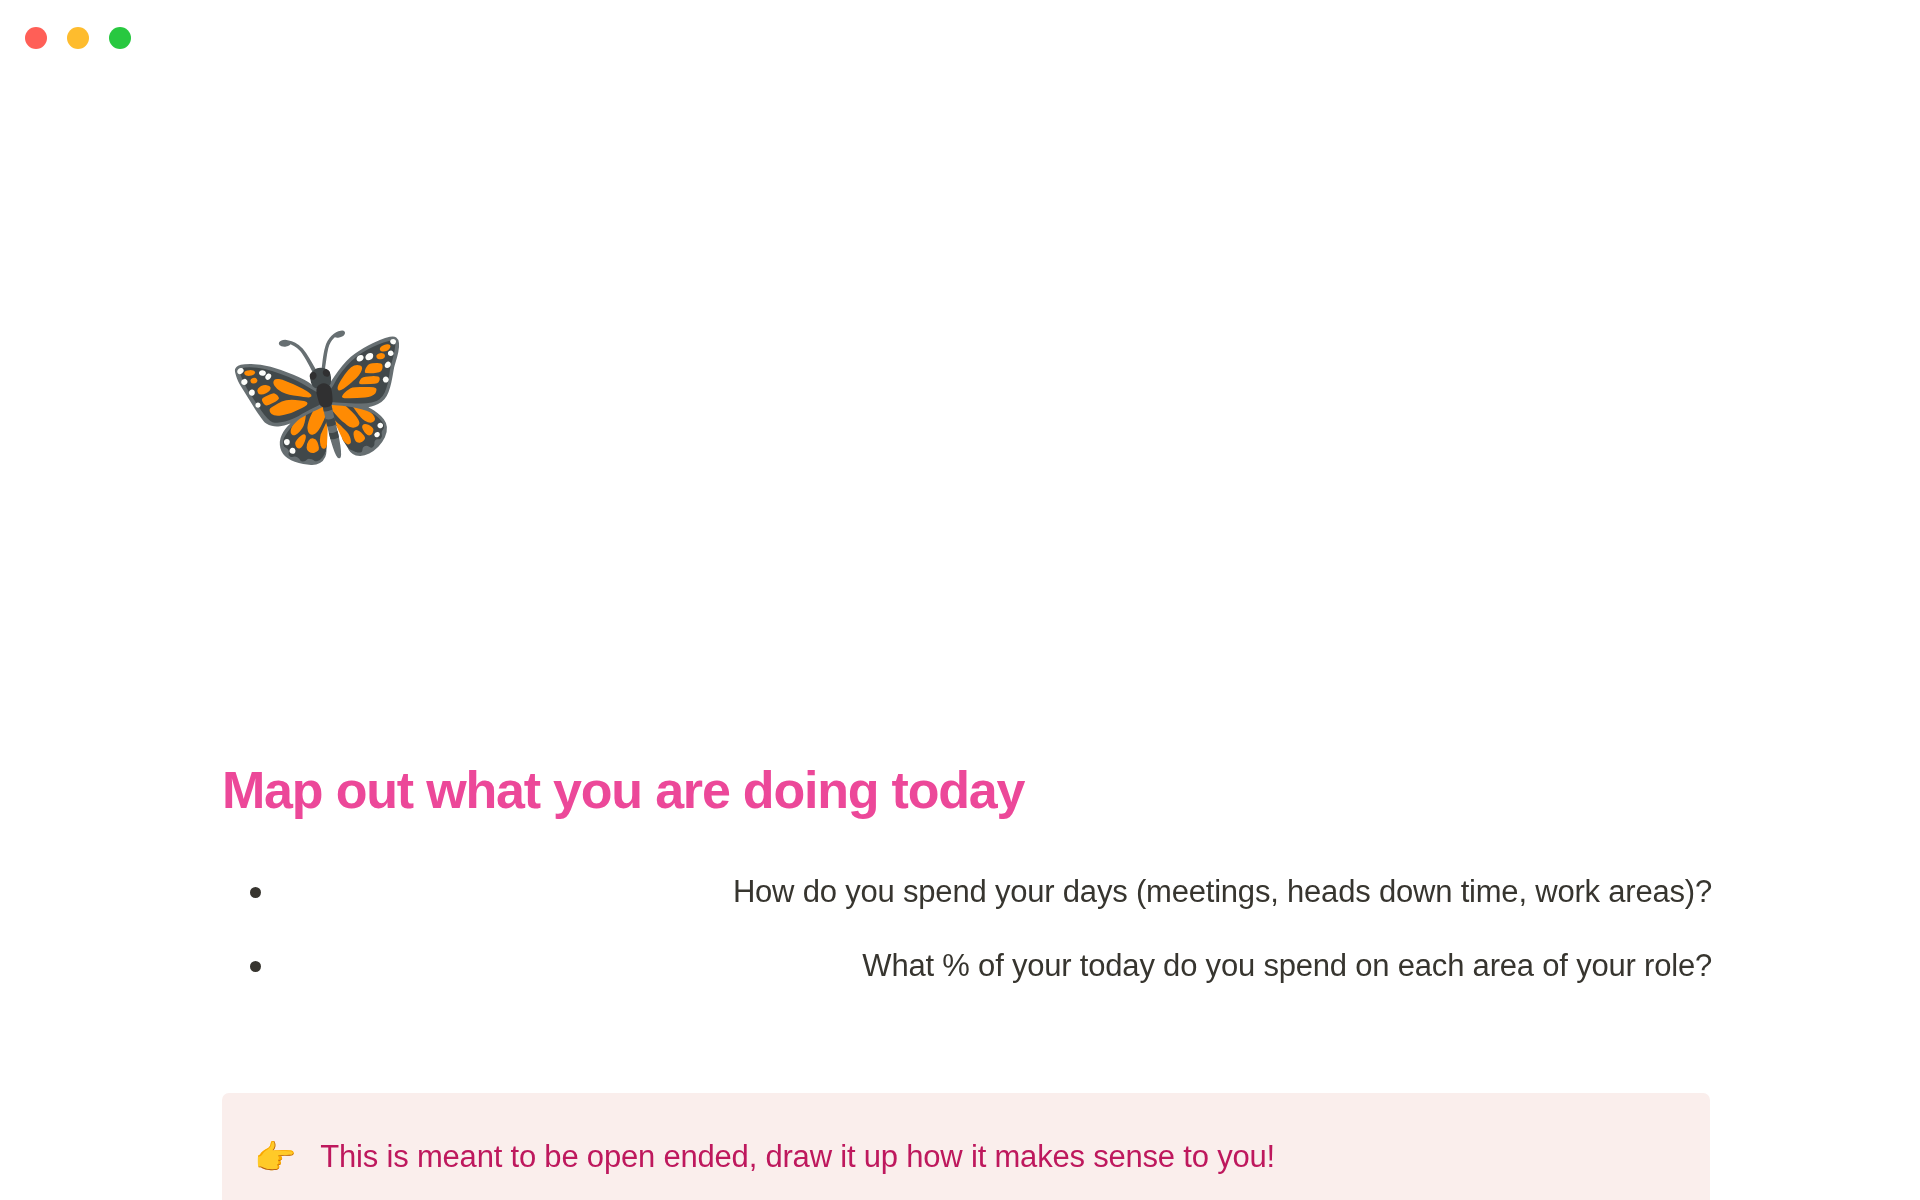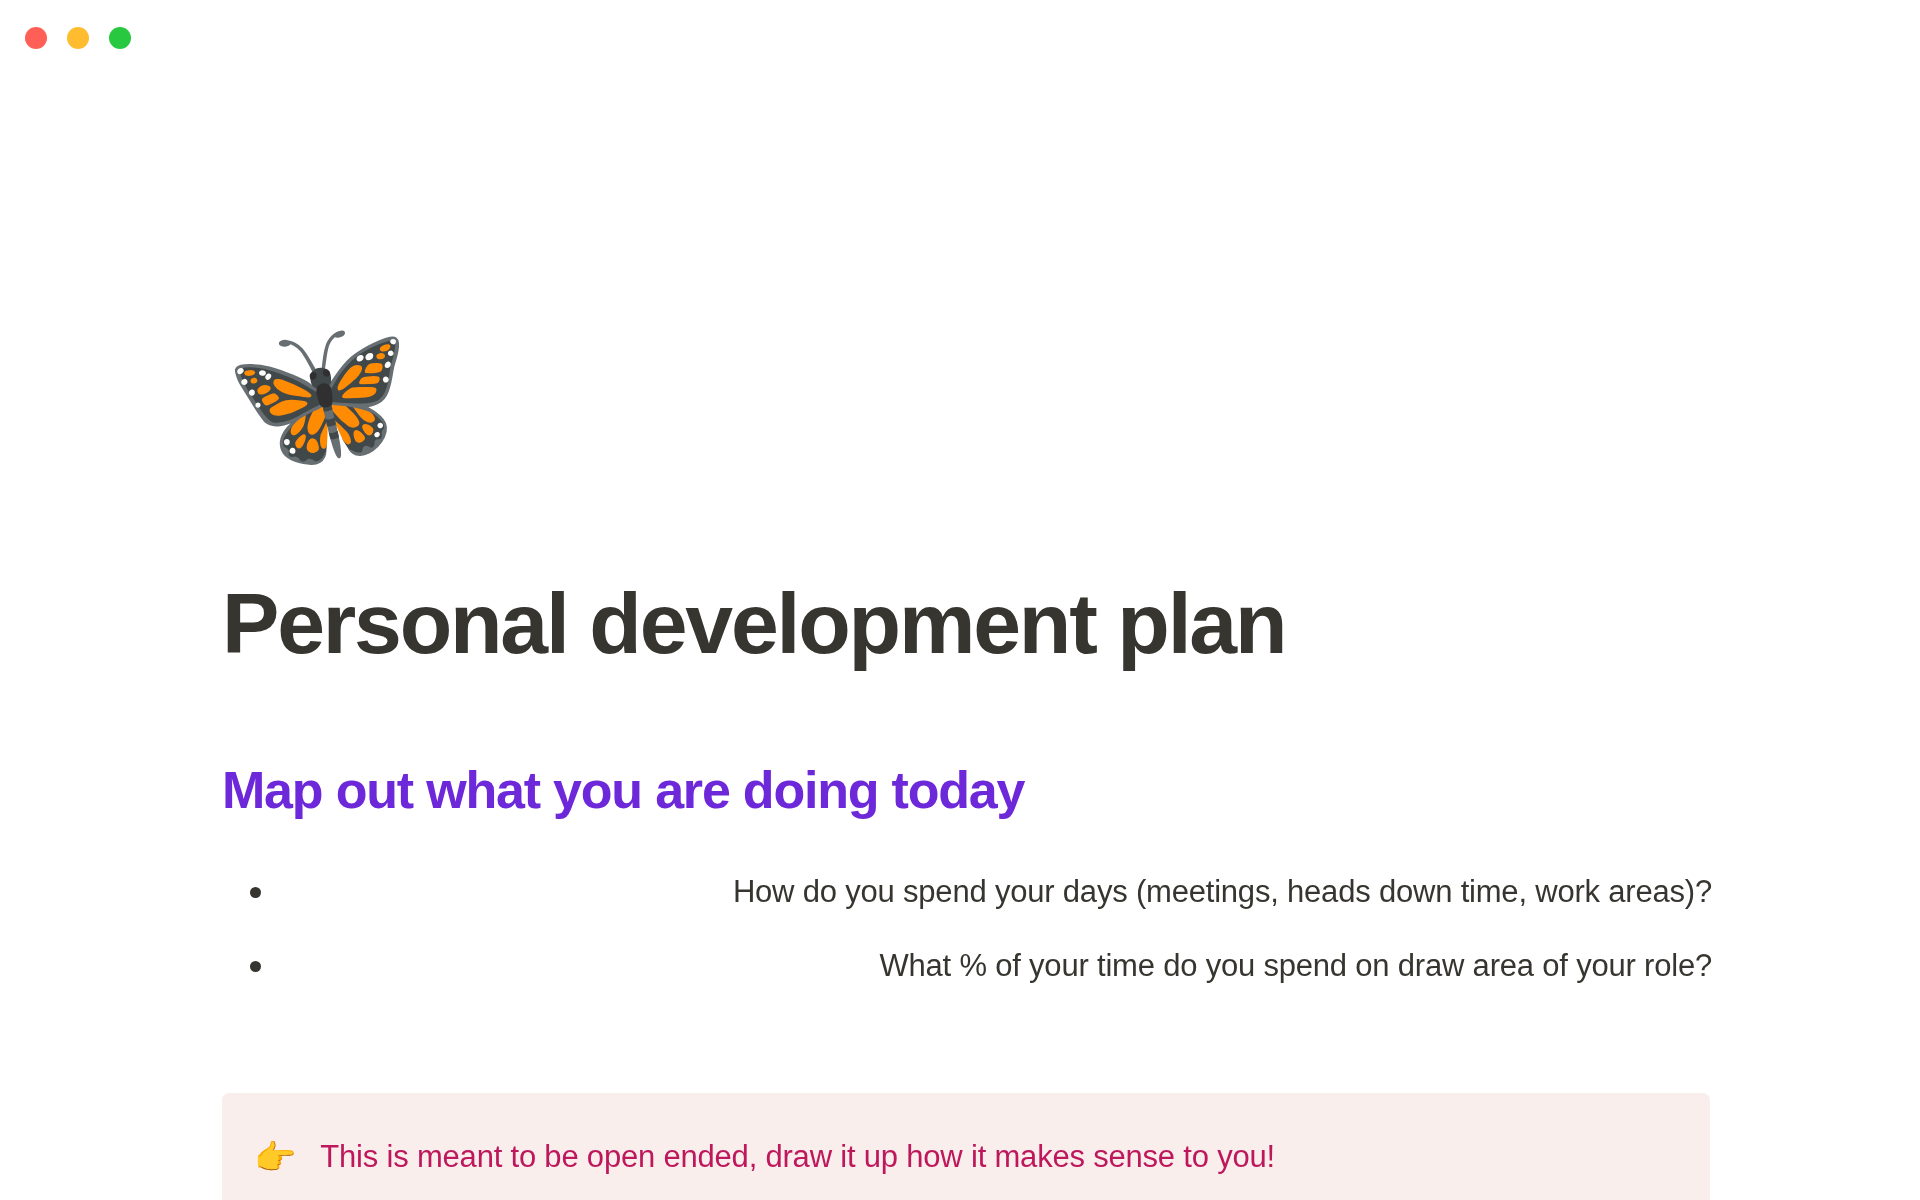--- a/index.html
+++ b/index.html
@@ -77,21 +77,21 @@
   }
 
   .section-heading {
     position: absolute;
     left: 222px;
     top: 762px;
     font-size: 52px;
     font-weight: 800;
     letter-spacing: -1.2px;
     line-height: 1.1;
-    color: #6d28d9;
+    color: #ec4899;
     white-space: nowrap;
   }
 
   .bullet-list {
     position: absolute;
     left: 222px;
     top: 868px;
     width: 1490px;
     list-style: none;
   }
@@ -163,32 +163,31 @@
     <span class="traffic-dot close"></span>
     <span class="traffic-dot minimize"></span>
     <span class="traffic-dot zoom"></span>
   </div>
 </div>
 
 <div class="page">
 
   <div class="page-emoji">🦋</div>
 
-  <h1 class="page-title">Personal development plan</h1>
 
   <h2 class="section-heading">Map out what you are doing today</h2>
 
   <ul class="bullet-list">
     <li class="bullet-item">
       <span class="bullet-marker"></span>
       <span class="bullet-text">How do you spend your days (meetings, heads down time, work areas)?</span>
     </li>
     <li class="bullet-item">
       <span class="bullet-marker"></span>
-      <span class="bullet-text">What % of your time do you spend on draw area of your role?</span>
+      <span class="bullet-text">What % of your today do you spend on each area of your role?</span>
     </li>
   </ul>
 
   <div class="callout">
     <span class="callout-emoji">👉</span>
     <span class="callout-text">This is meant to be open ended, draw it up how it makes sense to you!</span>
   </div>
 
 </div>
 

